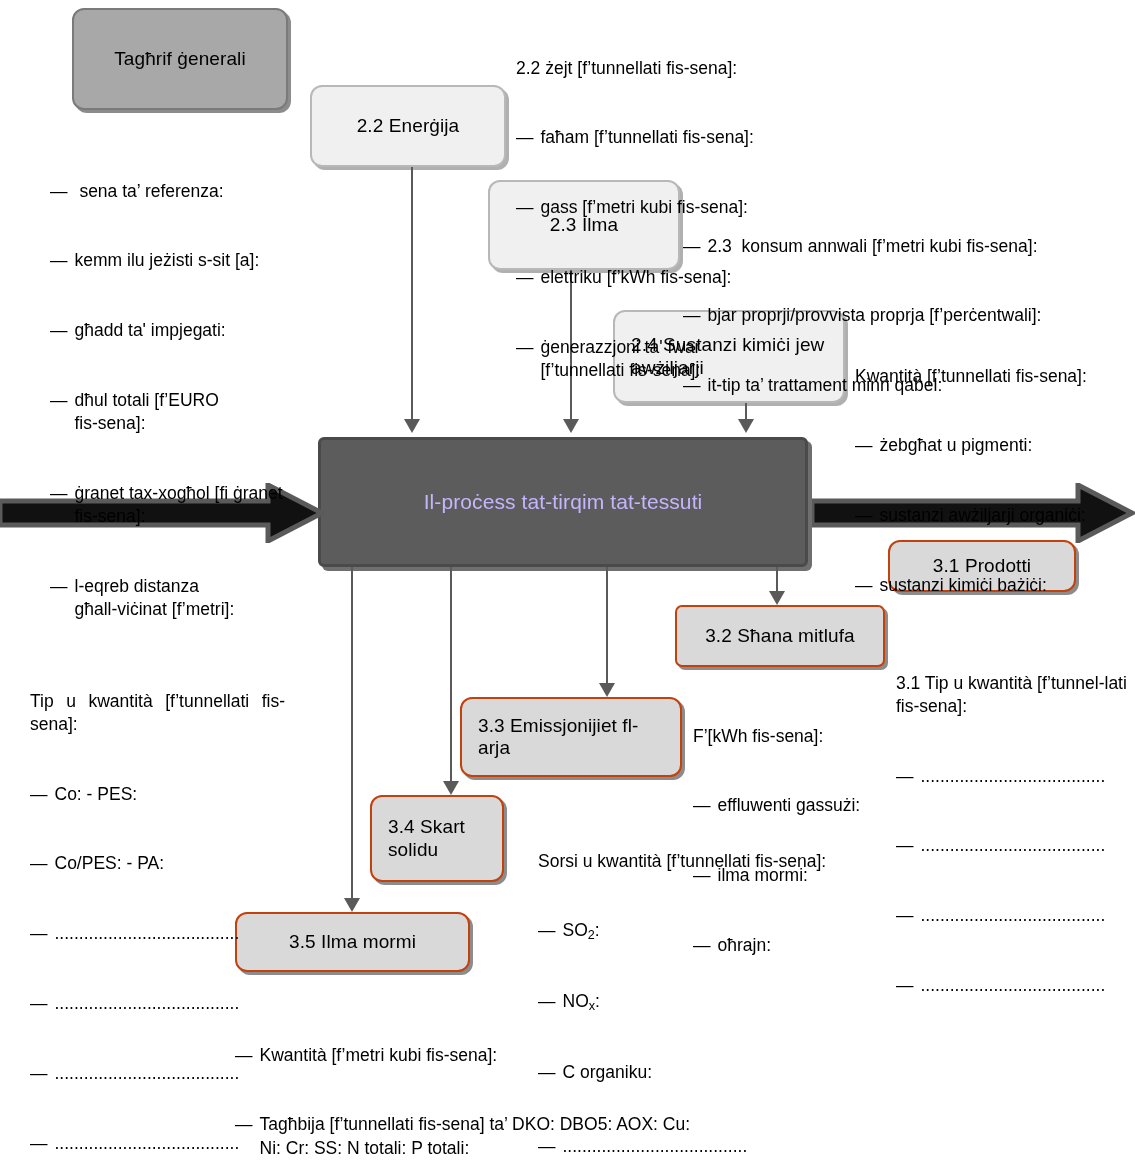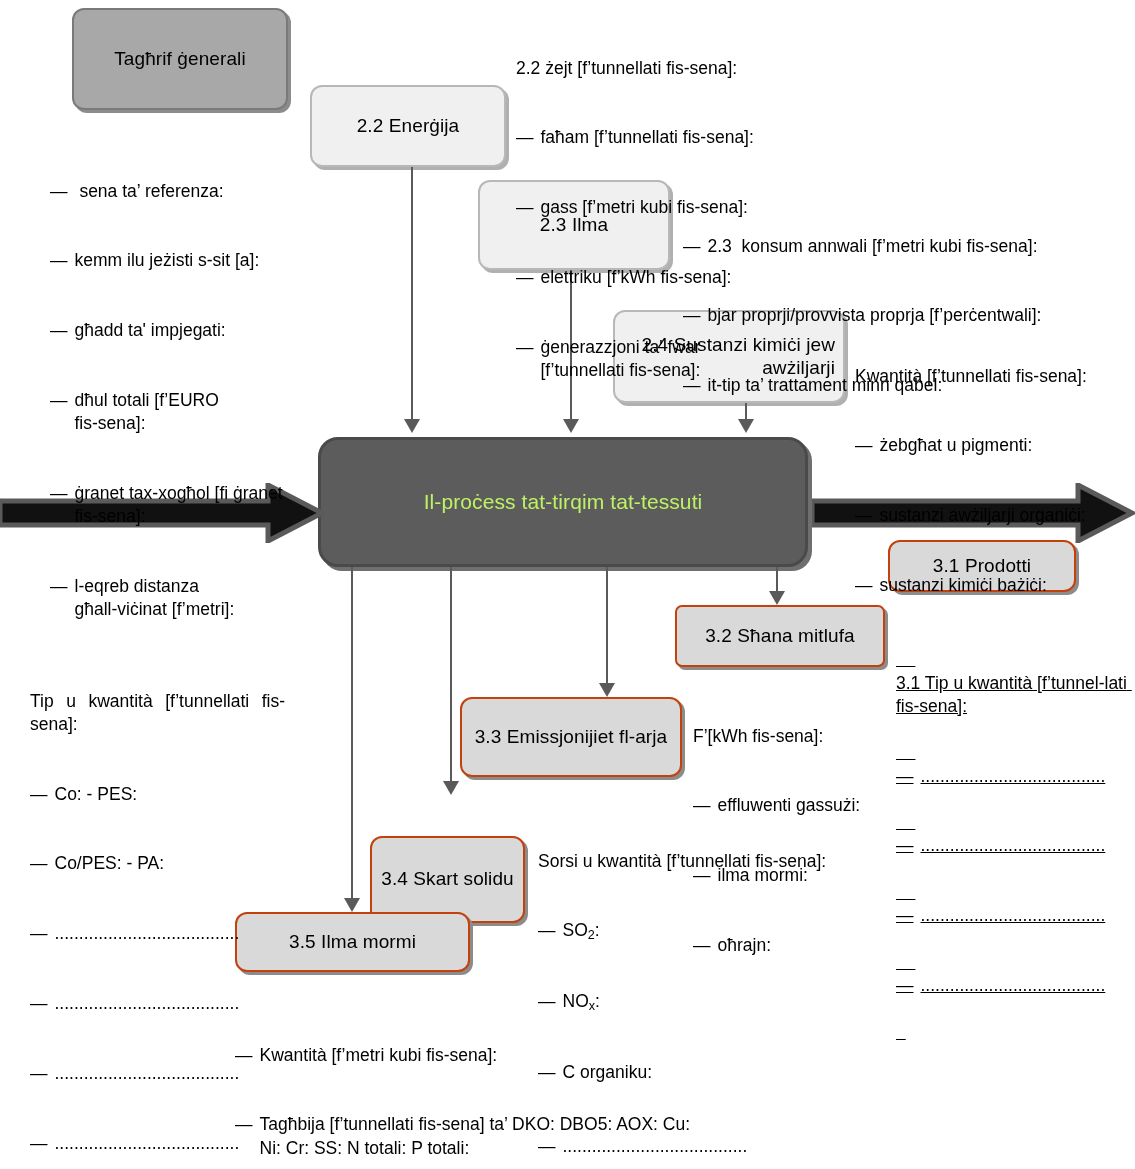--- a/index.html
+++ b/index.html
@@ -20,25 +20,25 @@
   }
 
   
   .box {
     position: absolute;
     box-sizing: border-box;
     border-radius: 12px;
     display: flex;
     align-items: center;
     justify-content: center;
-    text-align: right;
+    text-align: left;
     line-height: 1.18;
     font-size: 19px;
     letter-spacing: .1px;
-    padding: 2px 8px;
+    padding: 2px 16px;
   }
   .box.light {
     background: #f0f0f0;
     border: 2px solid #b8b8b8;
     box-shadow: 3px 3px 0 0 #b0b0b0;
     color: #000;
   }
   .box.mid {
     background: #d9d9d9;
     border: 2px solid #c2410c;
@@ -48,22 +48,22 @@
   .box.grey {
     background: #a8a8a8;
     border: 2px solid #7a7a7a;
     box-shadow: 3px 3px 0 0 #8c8c8c;
     color: #000;
   }
   .box.dark {
     background: #5c5c5c;
     border: 3px solid #4a4a4a;
     box-shadow: 4px 4px 0 0 #6f6f6f;
-    color: #bef264;
-    border-radius: 20px;
+    color: #c4b5fd;
+    border-radius: 6px;
     font-size: 21px;
   }
 
   
   .vline {
     position: absolute;
     width: 2px;
     background: #5a5a5a;
   }
   .arrowhead {
@@ -103,21 +103,21 @@
 <div id="canvas">
 
   <div class="box grey" style="left:72px; top:8px; width:216px; height:102px;">
     <span>Tagħrif ġenerali</span>
   </div>
 
   <div class="box light" style="left:310px; top:85px; width:196px; height:82px;">
     <span>2.2 Enerġija</span>
   </div>
 
-  <div class="box light" style="left:478px; top:180px; width:192px; height:90px;">
+  <div class="box light" style="left:488px; top:180px; width:192px; height:90px;">
     <span>2.3 Ilma</span>
   </div>
 
   <div class="box light" style="left:613px; top:310px; width:232px; height:93px;">
     <span>2.4 Sustanzi kimiċi jew
 awżiljarji</span>
   </div>
 
   <div class="box dark" style="left:318px; top:437px; width:490px; height:130px;">
     <span>Il-proċess tat-tirqim tat-tessuti</span>
@@ -129,21 +129,21 @@
   </div>
 
   <div class="box mid" style="left:675px; top:605px; width:210px; height:62px;border-radius:7px;">
     <span>3.2 Sħana mitlufa</span>
   </div>
 
   <div class="box mid" style="left:460px; top:697px; width:222px; height:80px;">
     <span>3.3 Emissjonijiet fl-arja</span>
   </div>
 
-  <div class="box mid" style="left:370px; top:836px; width:155px; height:87px;">
+  <div class="box mid" style="left:370px; top:795px; width:134px; height:87px;">
     <span>3.4 Skart solidu</span>
   </div>
 
   <div class="box mid" style="left:235px; top:912px; width:235px; height:60px;">
     <span>3.5 Ilma mormi</span>
   </div>
 
   <div class="vline" style="left:411px; top:167px; height:252px;"></div>
   <div class="arrowhead" style="left:404px; top:419px;"></div>
 
@@ -226,21 +226,21 @@
     
   </div>
 
   <div class="txt" style="left:693px; top:678px; width:200px;">
     <div class="plain">F’[kWh fis-sena]:</div>
     <div class="li"><span class="dash">—</span><span class="body">effluwenti gassużi:</span></div>
     <div class="li"><span class="dash">—</span><span class="body">ilma mormi:</span></div>
     <div class="li"><span class="dash">—</span><span class="body">oħrajn:</span></div>
   </div>
 
-  <div class="txt" style="left:896px; top:625px; width:232px;text-decoration:underline;">
+  <div class="txt" style="left:896px; top:625px; width:232px;">
     <div class="plain">3.1 Tip u kwantità [f’tunnel-lati fis-sena]:</div>
     <div class="li"><span class="dash">—</span><span class="body">......................................</span></div>
     <div class="li"><span class="dash">—</span><span class="body">......................................</span></div>
     <div class="li"><span class="dash">—</span><span class="body">......................................</span></div>
     <div class="li"><span class="dash">—</span><span class="body">......................................</span></div>
   </div>
 
   <div class="txt" style="left:538px; top:803px; width:350px;">
     <div class="plain">Sorsi u kwantità [f’tunnellati fis-sena]:</div>
     <div class="li"><span class="dash">—</span><span class="body">SO<sub>2</sub>:</span></div>

